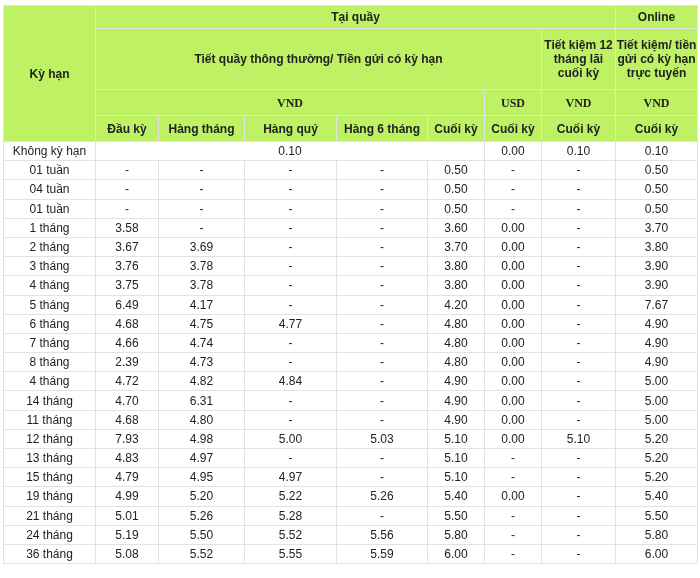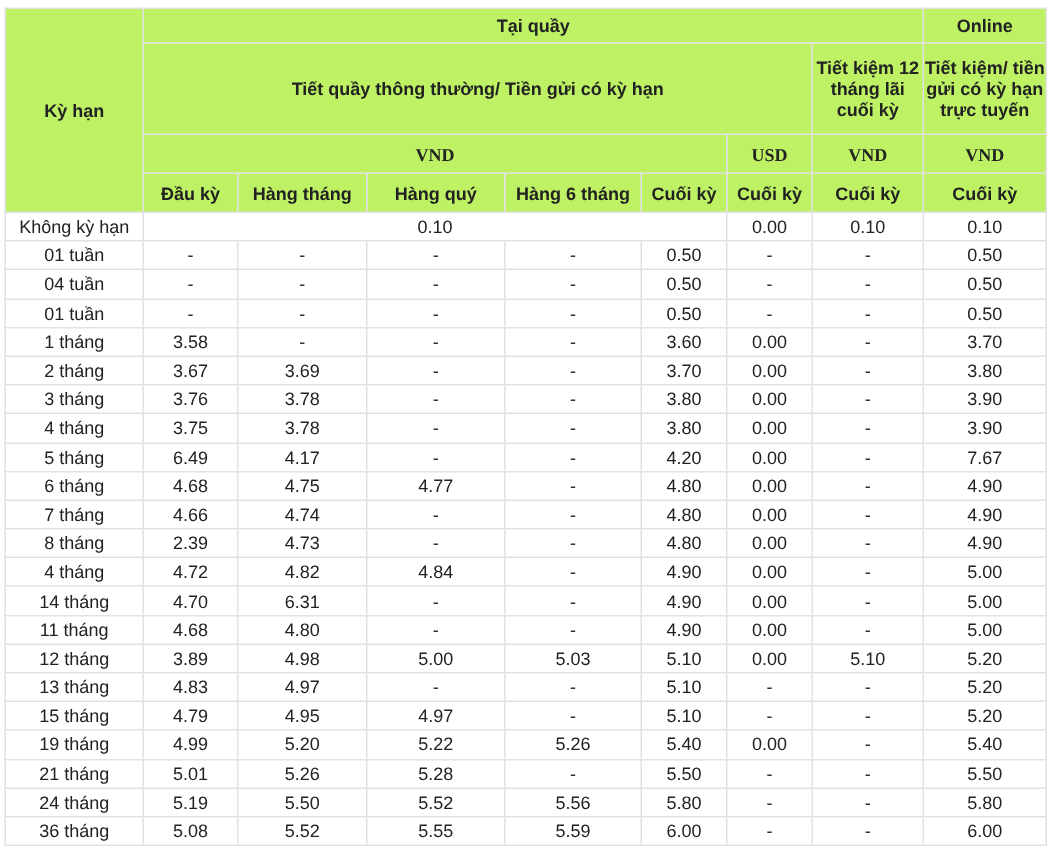--- a/index.html
+++ b/index.html
@@ -220,21 +220,21 @@
         <td>4.80</td>
         <td>-</td>
         <td>-</td>
         <td>4.90</td>
         <td>0.00</td>
         <td>-</td>
         <td>5.00</td>
       </tr>
       <tr class="data">
         <td class="term">12 tháng</td>
-        <td>3.89</td>
+        <td>7.93</td>
         <td>4.98</td>
         <td>5.00</td>
         <td>5.03</td>
         <td>5.10</td>
         <td>0.00</td>
         <td>5.10</td>
         <td>5.20</td>
       </tr>
       <tr class="data">
         <td class="term">13 tháng</td>

